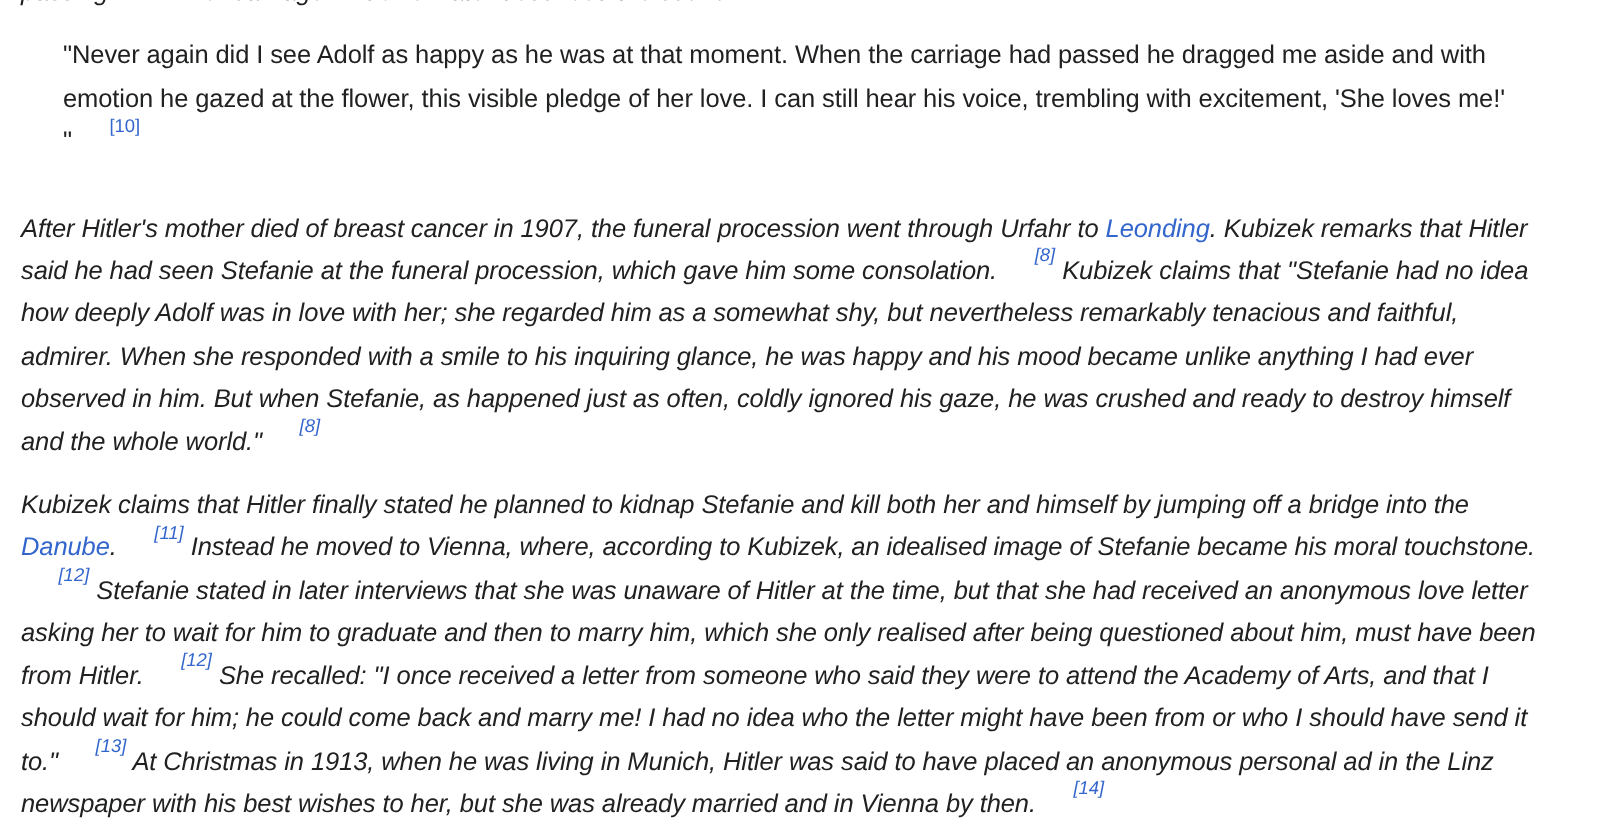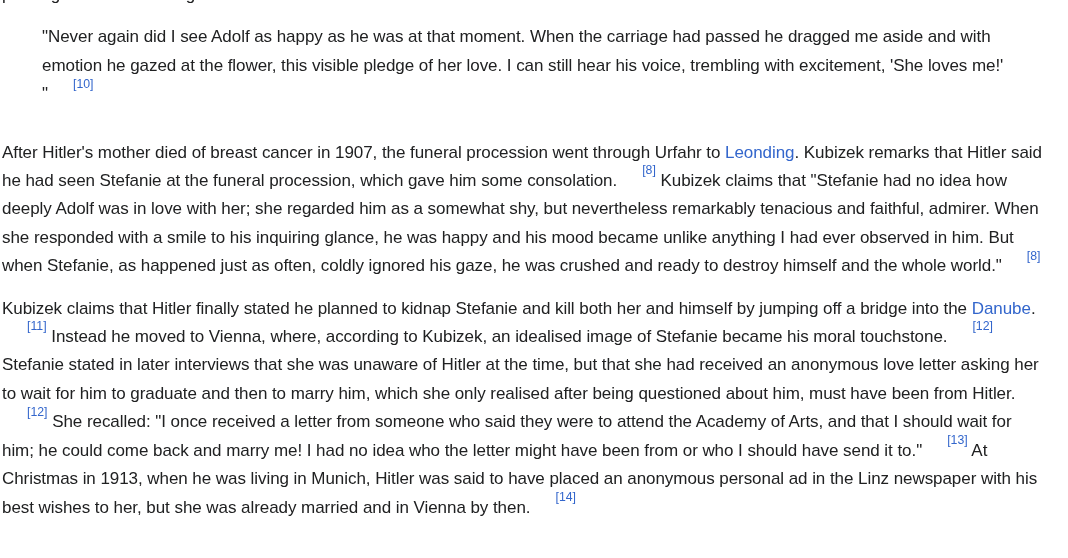--- a/index.html
+++ b/index.html
@@ -13,21 +13,21 @@
   body {
     font-family: "Liberation Sans", "DejaVu Sans", sans-serif;
     font-size: 17px;
     line-height: 28.4px;
     color: var(--text-color, #202122);
     letter-spacing: -0.06px;
   }
   .article {
     padding: 0 21px 0 2px;
   }
-  p { margin: 14px 0; }
+  p { margin: 14px 12px; font-style: italic; }
   p.clipped {
     margin-top: -19px;   
     margin-bottom: 0;
   }
   blockquote {
     margin: 14px 40px 30px 40px;
   }
   a.wlink, sup.reference a {
     color: var(--link-color, #3366cc);
     text-decoration: none;

